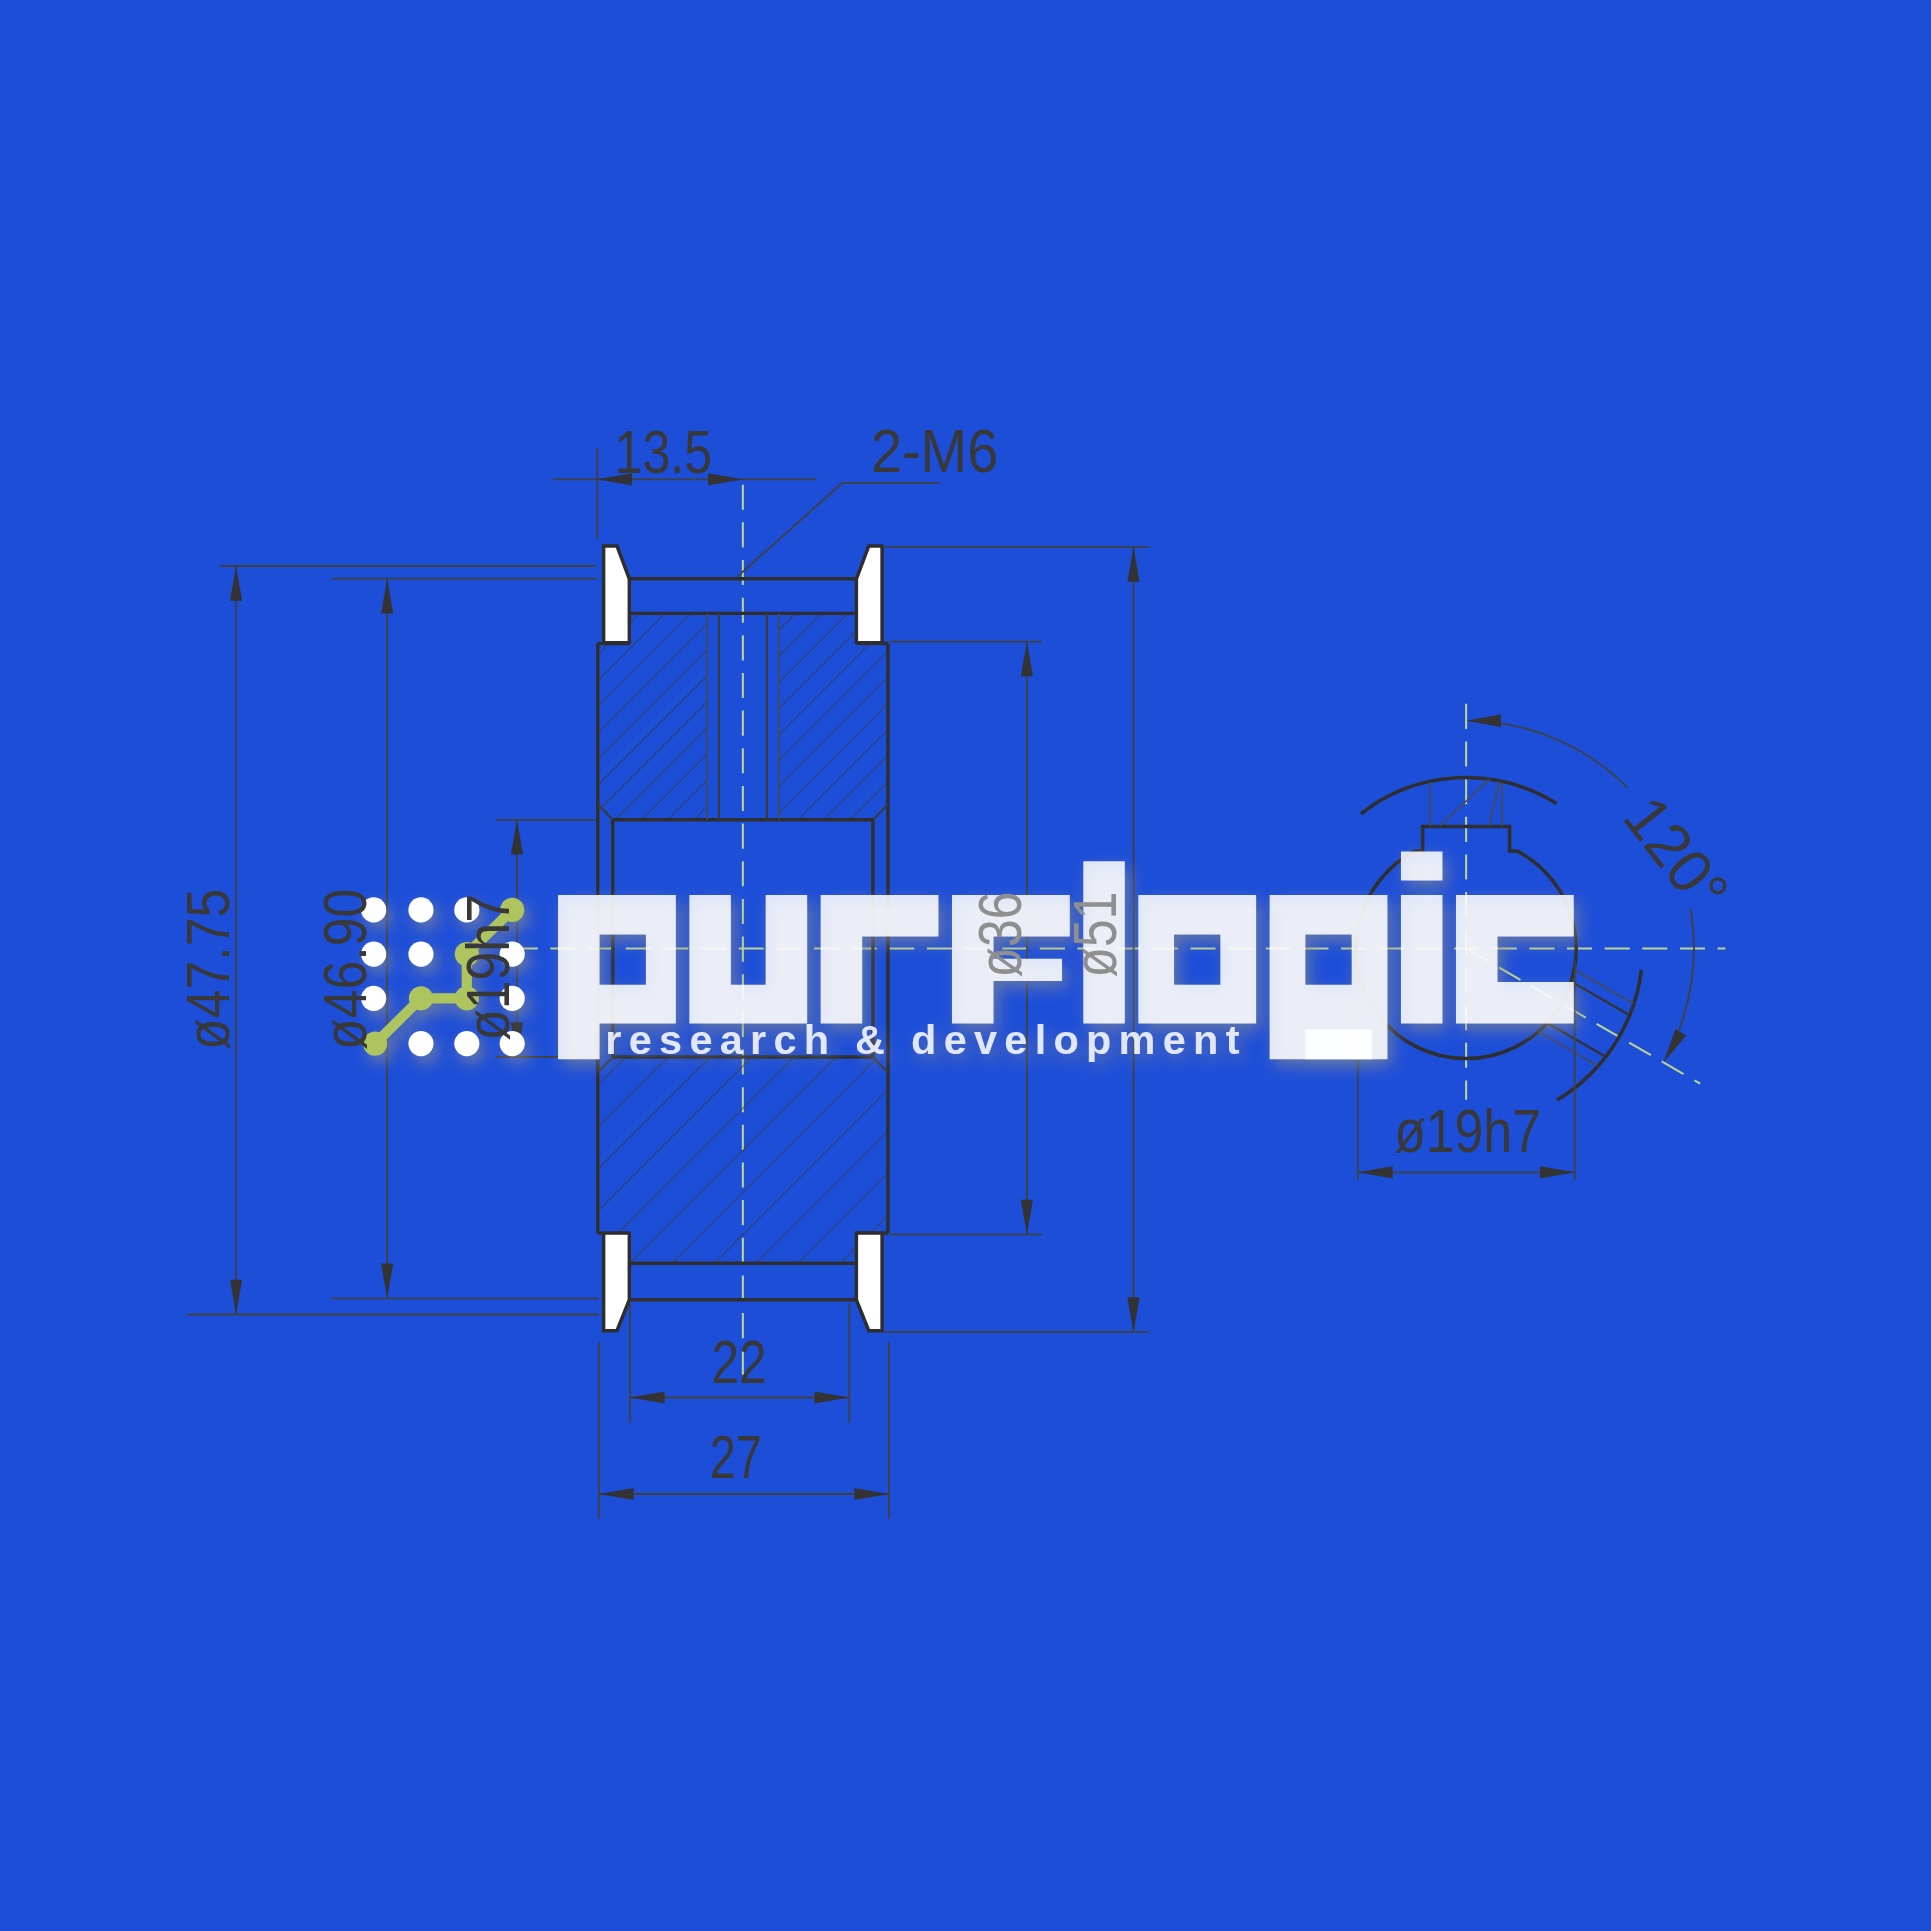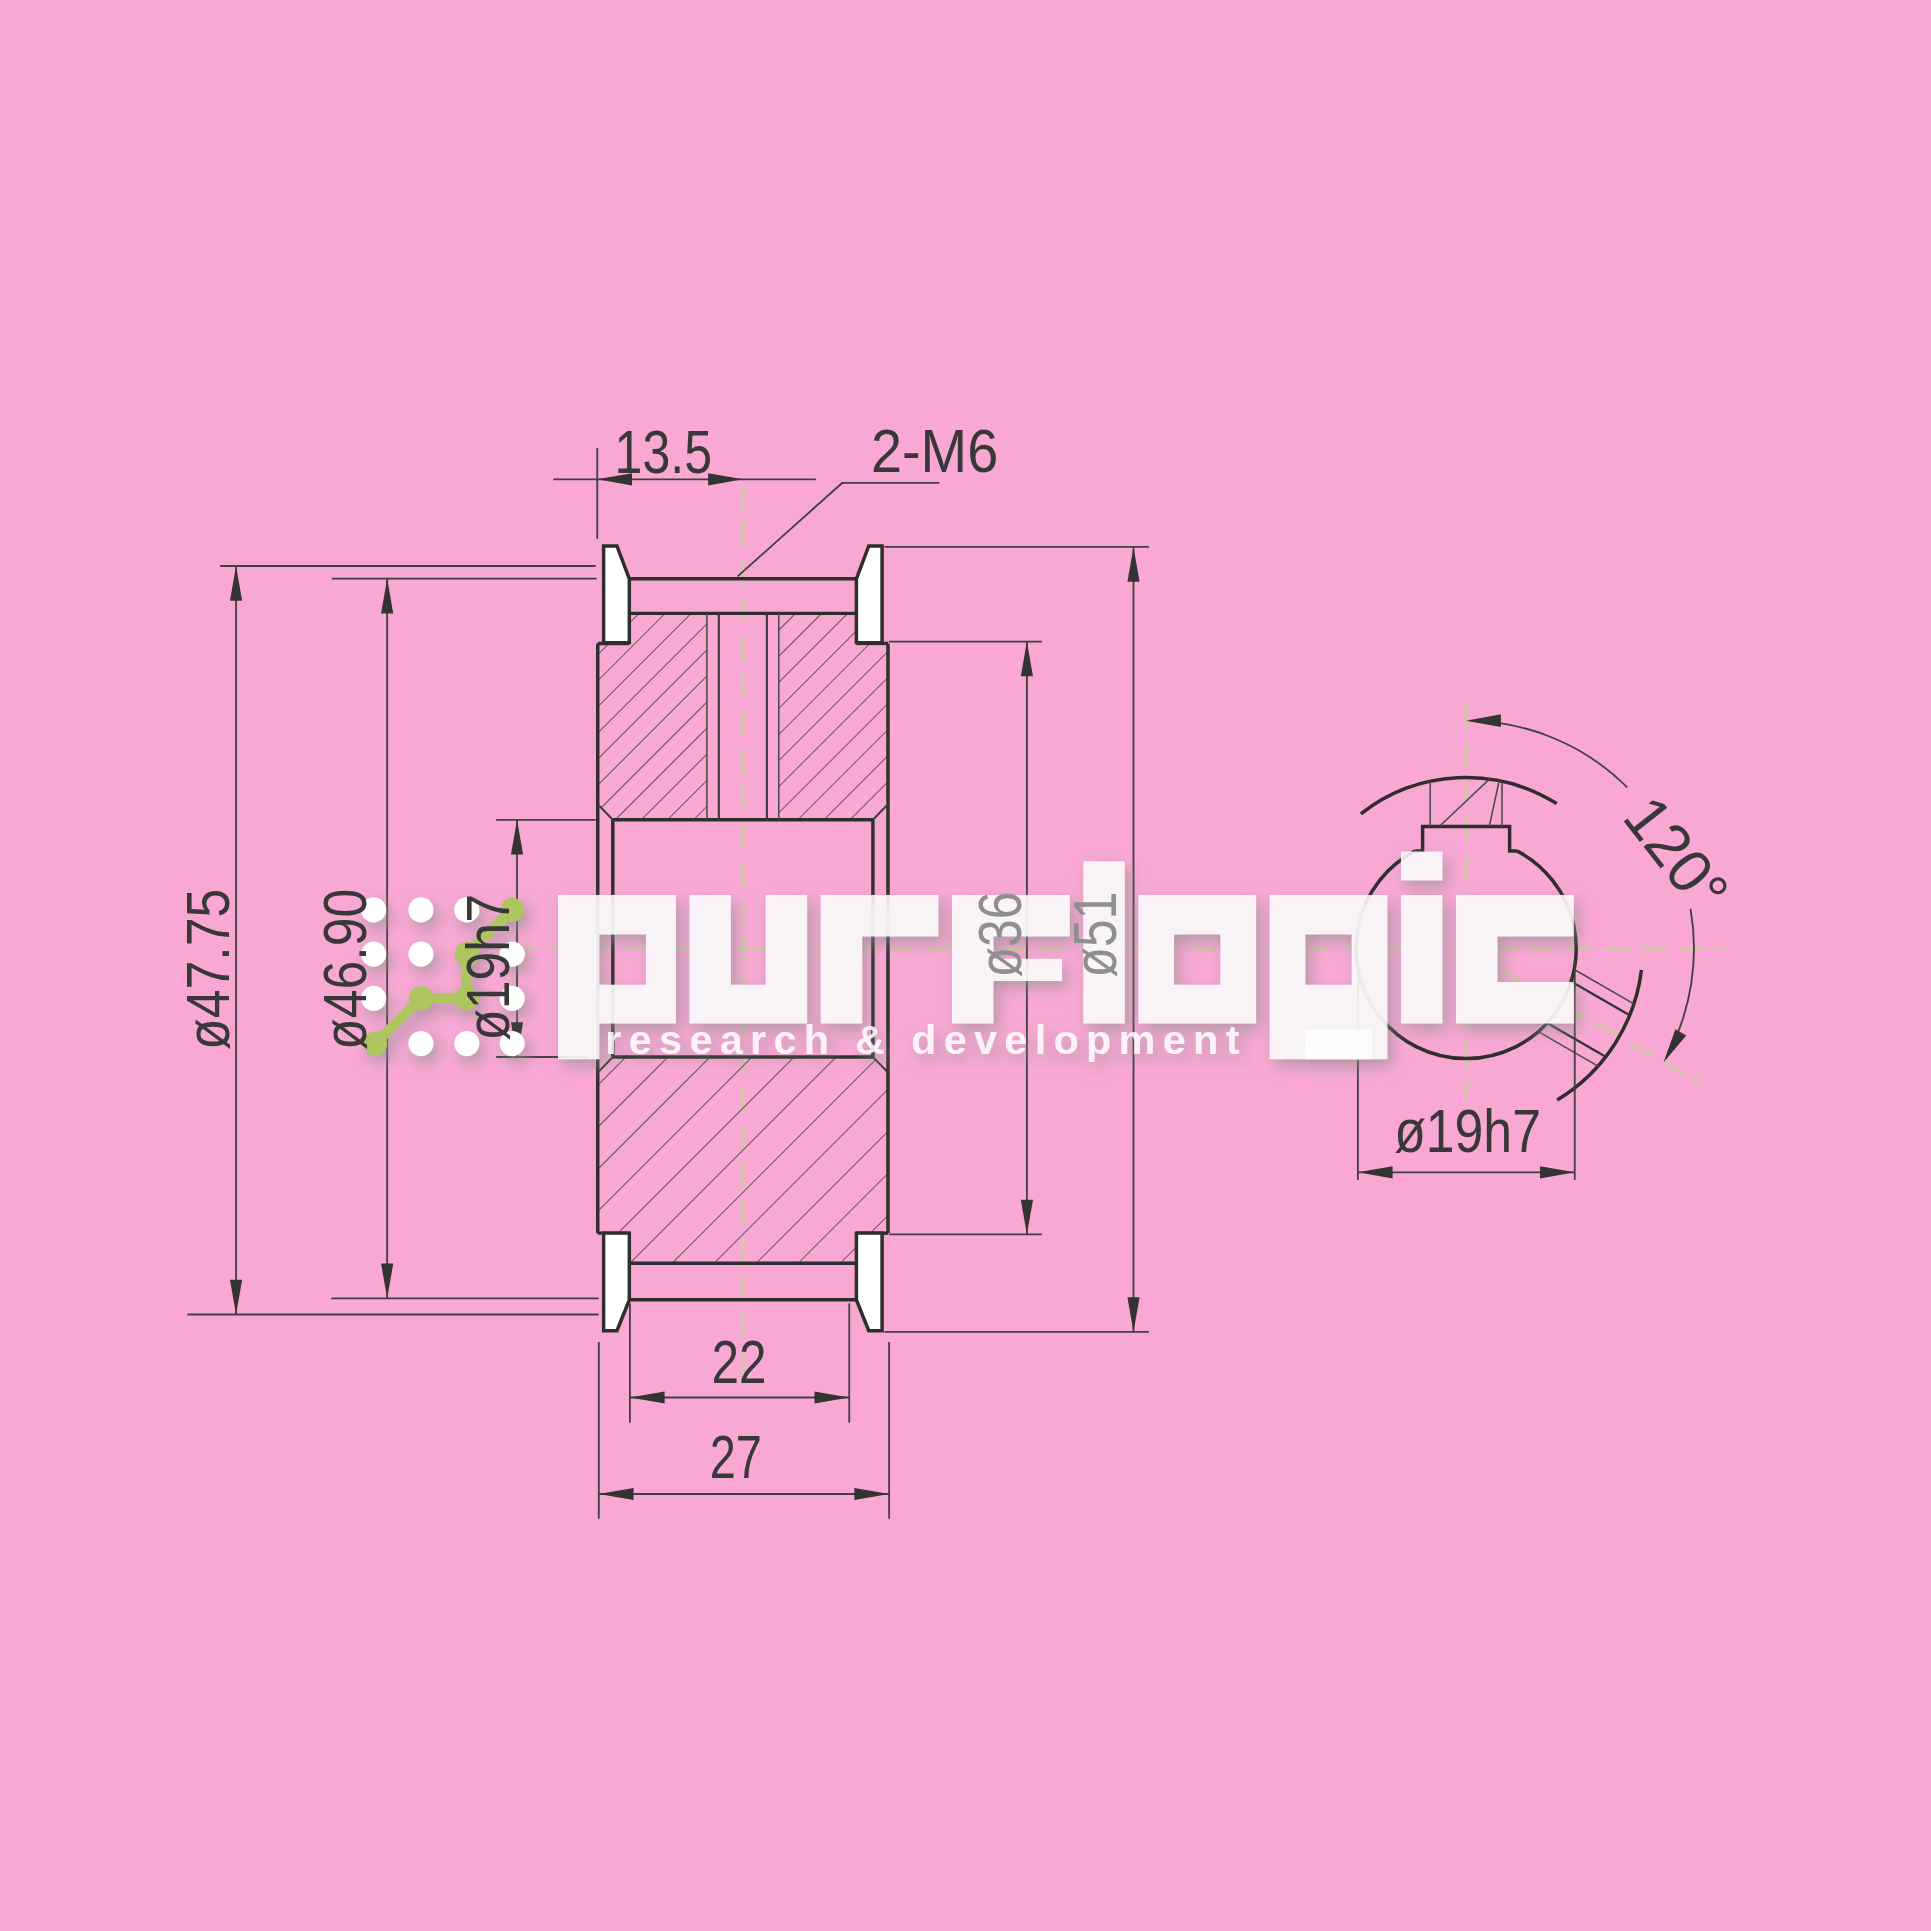--- a/index.html
+++ b/index.html
@@ -1,16 +1,16 @@
 <!DOCTYPE html>
 <html><head>
 <meta charset="utf-8">
 <style>
 html,body{margin:0;padding:0;background:#fff;}
-#page{position:relative;width:1931px;height:1931px;background:#f9a8d4;overflow:hidden;font-family:"Liberation Sans",sans-serif;}
+#page{position:relative;width:1931px;height:1931px;background:#1d4ed8;overflow:hidden;font-family:"Liberation Sans",sans-serif;}
 </style>
 </head>
 <body>
 <div id="page">
 <svg width="1931" height="1931" viewBox="0 0 2000 2000">
 <defs>
 <pattern id="hA" width="19.1" height="19.1" patternUnits="userSpaceOnUse" patternTransform="rotate(-45)">
 <line x1="0" y1="0" x2="19.1" y2="0" stroke="#3a3a3a" stroke-width="1.6"></line>
 </pattern>
 <pattern id="hB" width="30.8" height="30.8" patternUnits="userSpaceOnUse" patternTransform="rotate(-45)">

